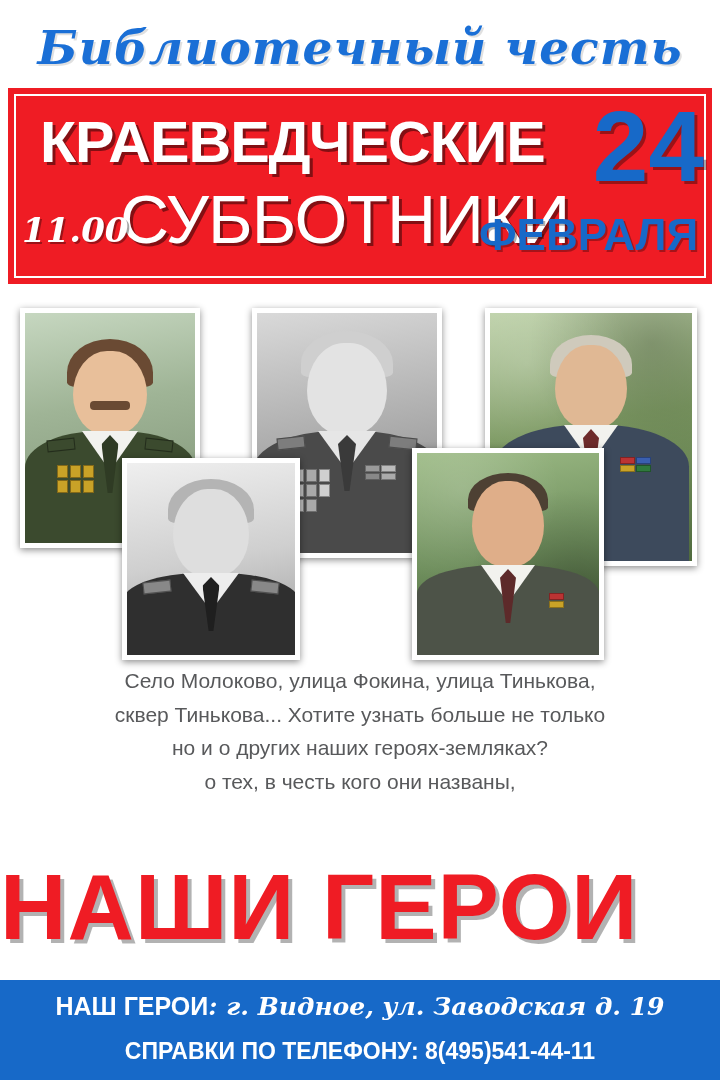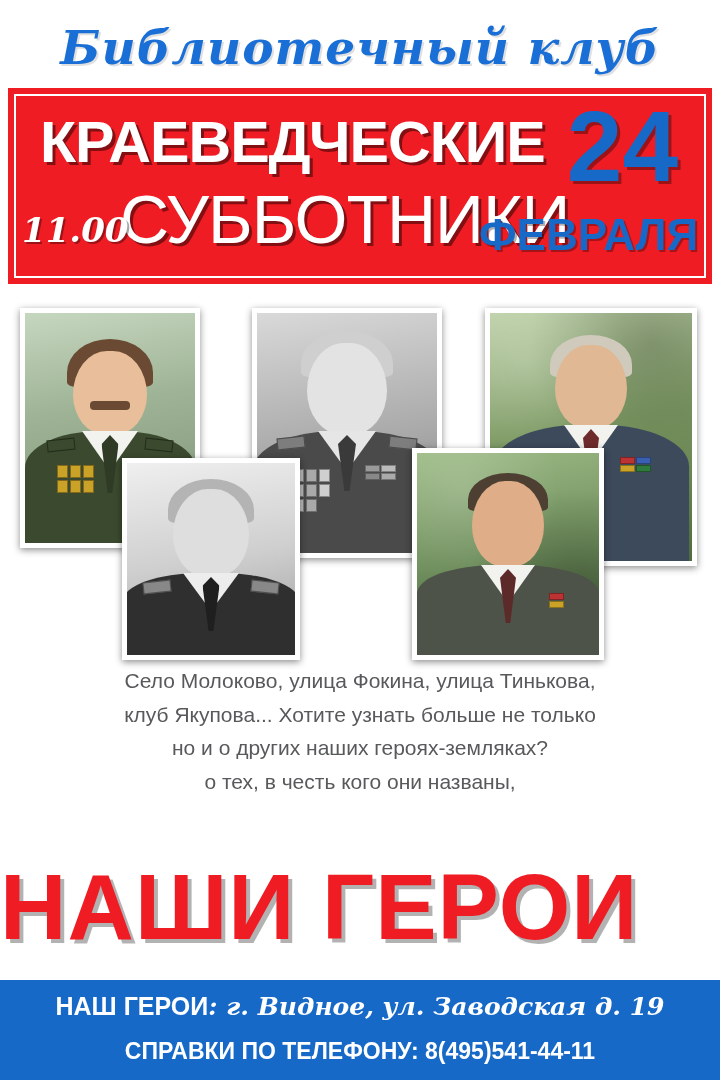--- a/index.html
+++ b/index.html
@@ -93,21 +93,21 @@
     font-family: "DejaVu Serif", serif;
     font-style: italic;
     font-weight: bold;
     font-size: 34px;
     color: #ffffff;
     text-shadow: 2px 2px 0 rgba(0,0,0,0.35);
   }
   .day {
     position: absolute;
     top: 14px;
-    right: 34px;
+    right: 8px;
     font-family: "Liberation Sans", sans-serif;
     font-weight: bold;
     font-size: 100px;
     line-height: 0.88;
     color: #1769c8;
     text-shadow: 3px 3px 0 rgba(0,0,0,0.35);
   }
   .month {
     position: absolute;
     top: 122px;
@@ -287,21 +287,21 @@
     font-size: 23px;
     white-space: nowrap;
   }
 </style>
 </head>
 <body>
 
 <div class="poster">
 
   <div class="club-line">
-    <div class="txt">Библиотечный клуб</div>
+    <div class="txt">Библиотечный честь</div>
   </div>
 
   <div class="red-banner">
     <div class="inner-border"></div>
     <div class="kraeved">КРАЕВЕДЧЕСКИЕ</div>
     <div class="subbotniki">СУББОТНИКИ</div>
     <div class="time">11.00</div>
     <div class="day">24</div>
     <div class="month">ФЕВРАЛЯ</div>
   </div>
@@ -414,21 +414,21 @@
         <div class="ribbons" style="right:28px;top:140px;width:22px;">
           <i style="background:#b33;"></i>
             <i style="background:#c9a227;"></i>
         </div>
       </div>
     </div>
   </div>
 
   <div class="desc">
     <p>Село Молоково, улица Фокина, улица Тинькова,</p>
-    <p>клуб Якупова... Хотите узнать больше не только</p>
+    <p>сквер Тинькова... Хотите узнать больше не только</p>
     <p>но и о других наших героях-земляках?</p>
     <p>о тех, в честь кого они названы,</p>
   </div>
 
   <div class="heroes">НАШИ ГЕРОИ</div>
 
   <div class="footer">
     <div class="addr">
       <span class="lbl">НАШ ГЕРОИ</span><span class="val">: г. Видное, ул. Заводская д. 19</span>
     </div>

